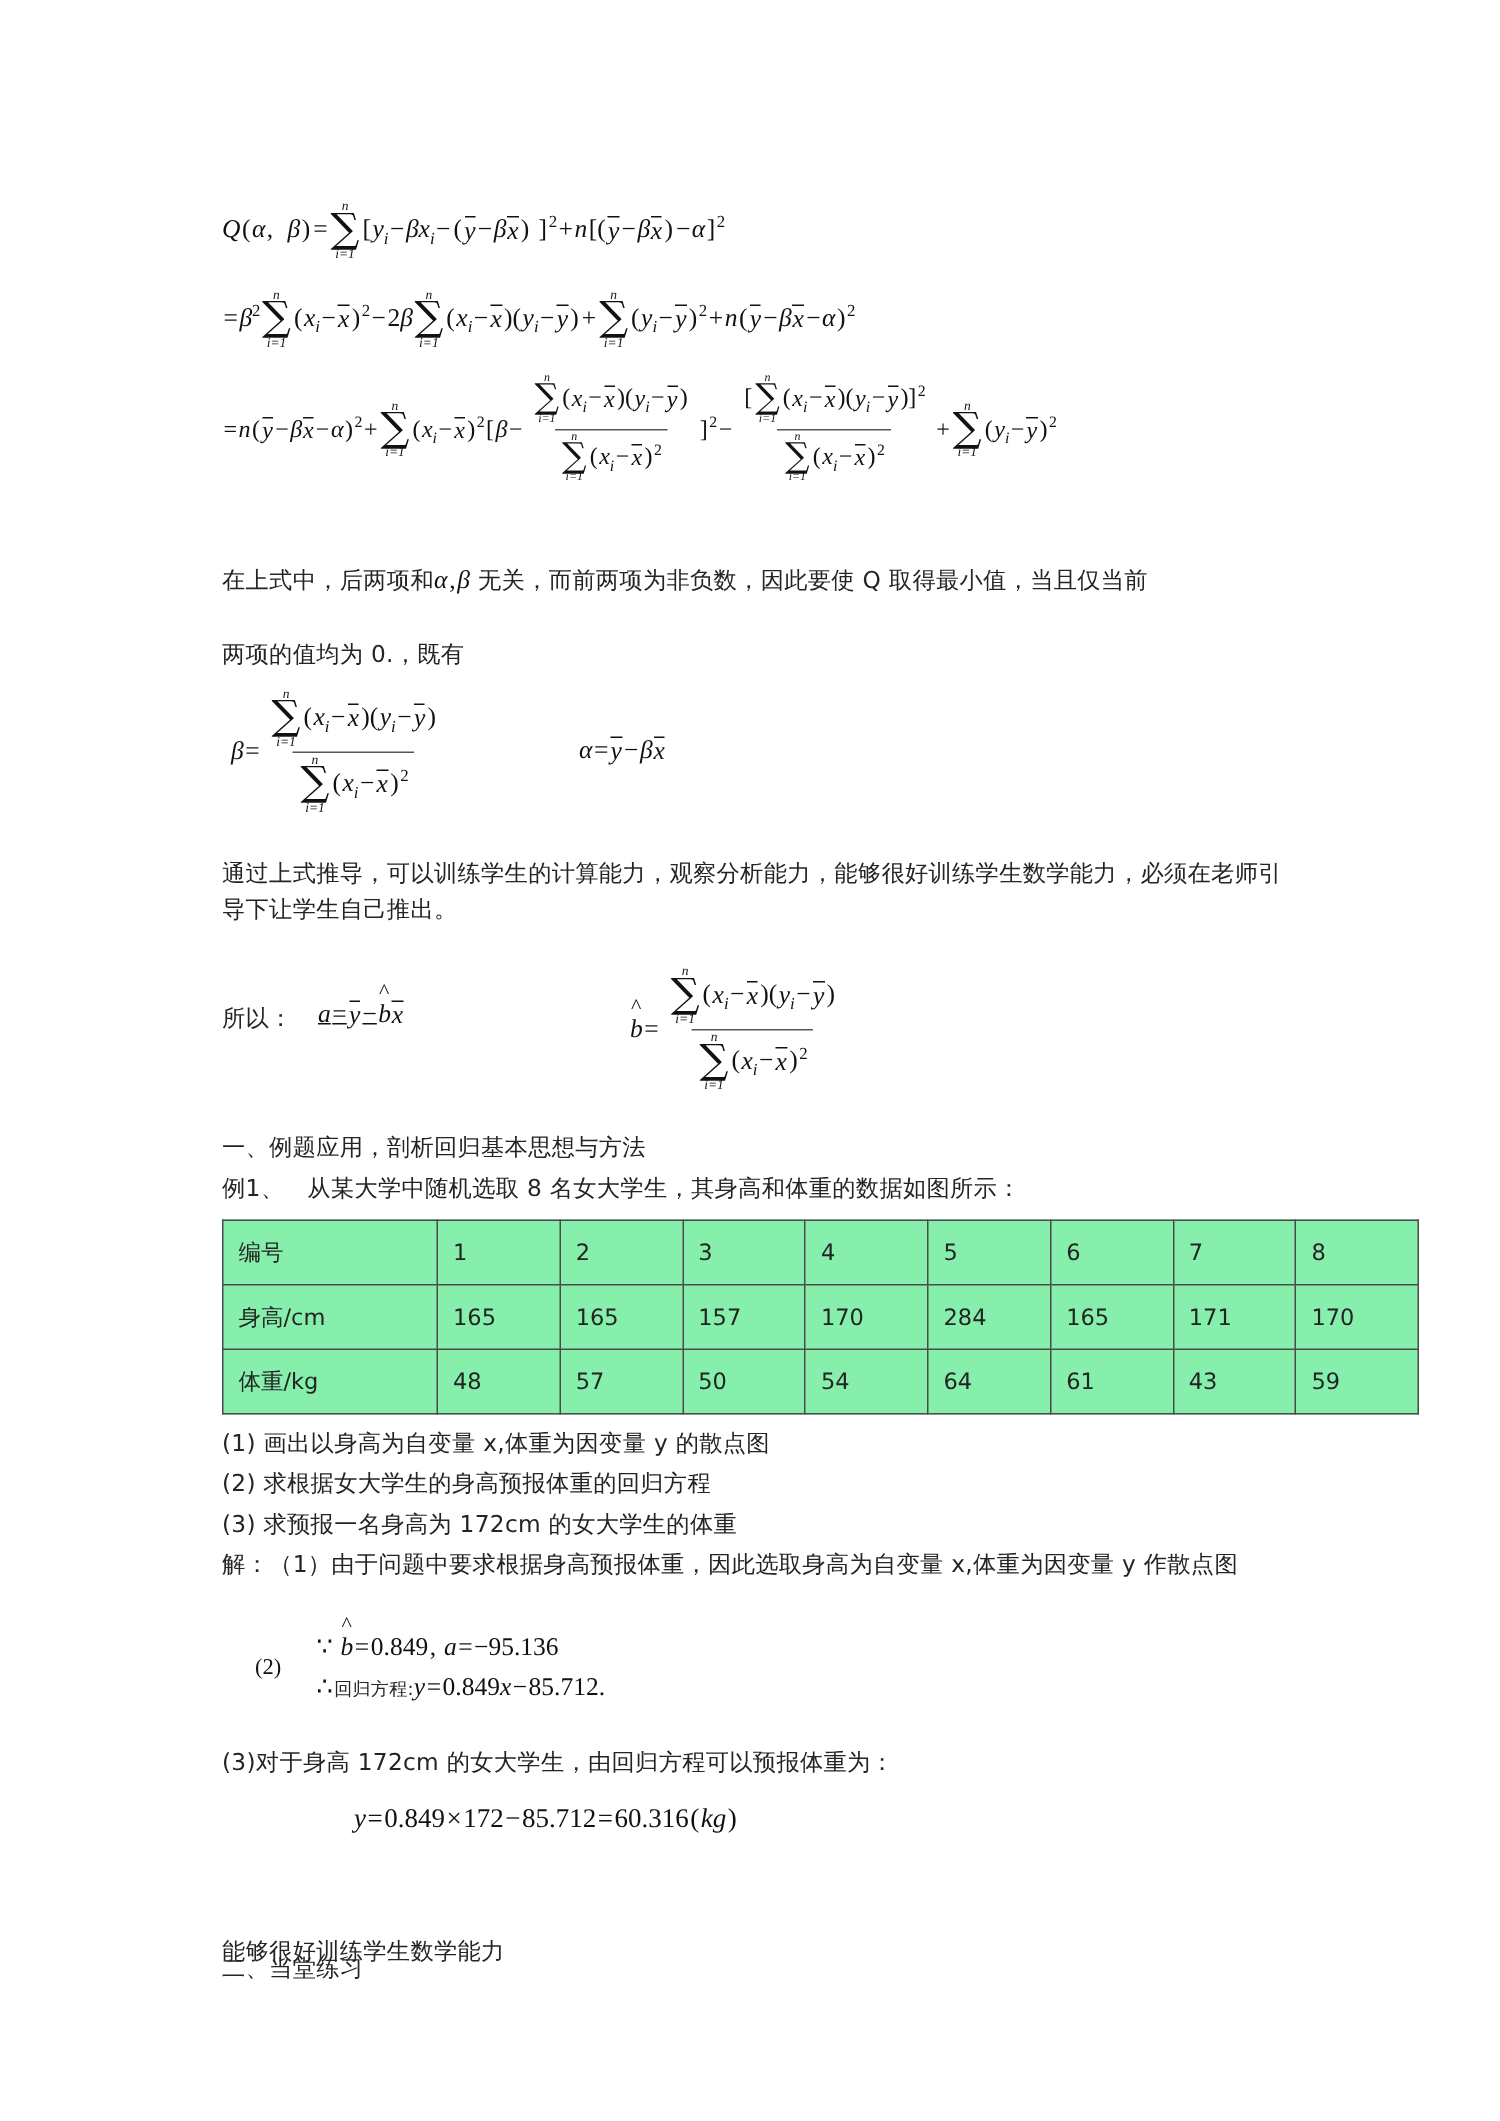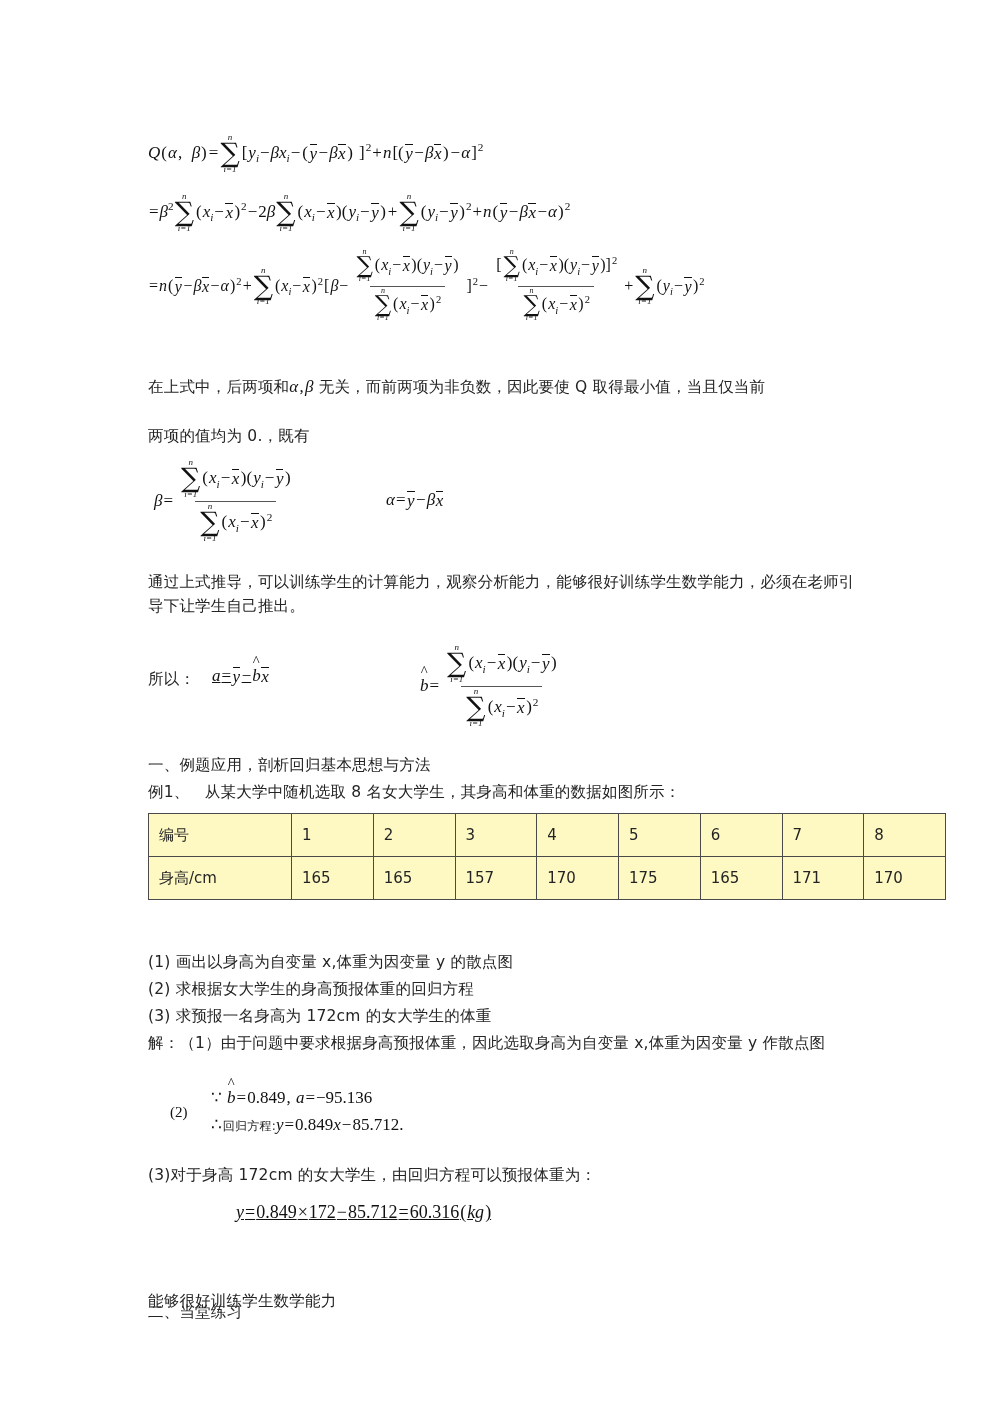--- a/index.html
+++ b/index.html
@@ -137,21 +137,21 @@
     letter-spacing: 0.2px;
   }
   .para { position: absolute; }
 
   
   table.data {
     position: absolute;
     border-collapse: collapse;
     table-layout: fixed;
     width: 698px;
-    background: #fef9c3;
+    background: #86efac;
   }
   table.data td {
     border: 1px solid #4a4a4a;
     font-family: "DejaVu Sans", "Liberation Sans", sans-serif;
     font-size: 15px;
     color: #242424;
     padding: 7px 0 7px 10px;
     height: 28px;
     vertical-align: middle;
   }
@@ -299,46 +299,57 @@
           <td class="val">6</td>
           <td class="val">7</td>
           <td class="val">8</td>
         </tr>
         <tr>
           <td class="lab">身高/cm</td>
           <td class="val">165</td>
           <td class="val">165</td>
           <td class="val">157</td>
           <td class="val">170</td>
-          <td class="val">175</td>
+          <td class="val">284</td>
           <td class="val">165</td>
           <td class="val">171</td>
           <td class="val">170</td>
         </tr>
+        <tr>
+          <td class="lab">体重/kg</td>
+          <td class="val">48</td>
+          <td class="val">57</td>
+          <td class="val">50</td>
+          <td class="val">54</td>
+          <td class="val">64</td>
+          <td class="val">61</td>
+          <td class="val">43</td>
+          <td class="val">59</td>
+        </tr>
       </tbody>
     </table>
 
     <div class="para cn" style="left:0px; top:950px;">(1)  画出以身高为自变量 x,体重为因变量 y 的散点图</div>
     <div class="para cn" style="left:0px; top:977px;">(2)  求根据女大学生的身高预报体重的回归方程</div>
     <div class="para cn" style="left:0px; top:1004px;">(3)  求预报一名身高为 172cm 的女大学生的体重</div>
 
     <div class="para cn" style="left:0px; top:1031px; width:708px;">解：（1）由于问题中要求根据身高预报体重，因此选取身高为自变量 x,体重为因变量 y 作散点图</div>
 
     <div class="para math" style="left:22px; top:1104px; font-size:15px;">(2)</div>
     <div class="eq-block math" style="left:62px; top:1087px;">
       <span class="nowrapline">
         <span class="mo">∵</span>&nbsp;<span class="hat"><i>b</i></span><span class="mo">=</span><span class="mn">0.849</span><span class="mo">,</span>&nbsp;<i>a</i><span class="mo">=</span><span class="mn">−95.136</span>
       </span>
     </div>
     <div class="eq-block" style="left:62px; top:1116px;">
       <span class="math"><span class="mo">∴</span></span><span class="cn" style="font-size:12px;margin-top:28px;">回归方程:</span><span class="math"><i>y</i><span class="mo">=</span><span class="mn">0.849</span><i>x</i><span class="mo">−</span><span class="mn">85.712.</span></span>
     </div>
 
     <div class="para cn" style="left:0px; top:1163px; width:708px;">(3)对于身高 172cm 的女大学生，由回归方程可以预报体重为：</div>
-    <div class="eq-block math" style="left:88px; top:1203px; font-size:18px;text-decoration:underline;">
+    <div class="eq-block math" style="left:88px; top:1203px; font-size:18px;">
       <span class="nowrapline">
         <i>y</i><span class="mo">=</span><span class="mn">0.849</span><span class="mo">×</span><span class="mn">172</span><span class="mo">−</span><span class="mn">85.712</span><span class="mo">=</span><span class="mn">60.316</span><span class="mo">(</span><i>kg</i><span class="mo">)</span>
       </span>
     </div>
 
     <div class="para cn" style="left:0px; top:1300px;">二、当堂练习</div>
     <div class="para cn" style="left:0px; top:1289px;">能够很好训练学生数学能力</div>
 
   </div>
 </div>

